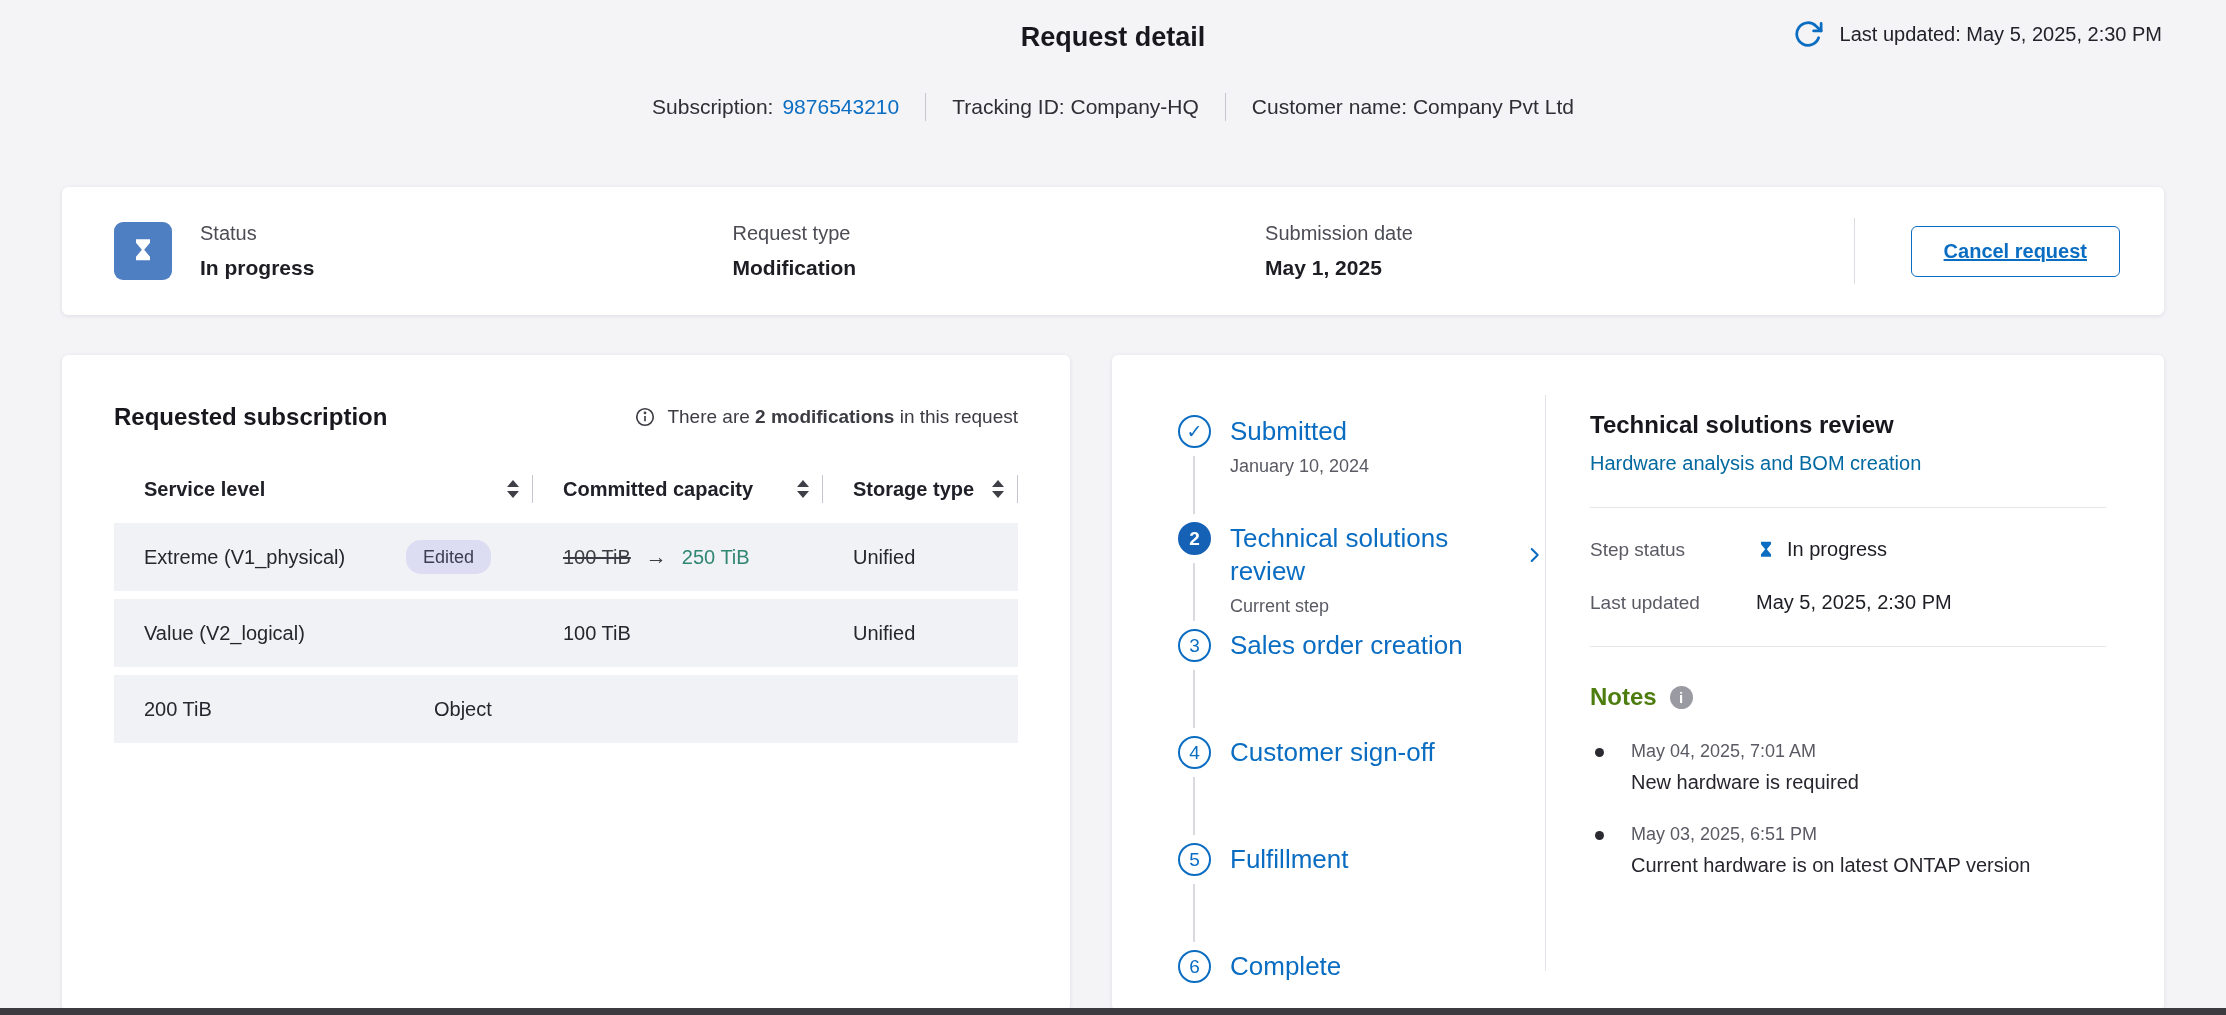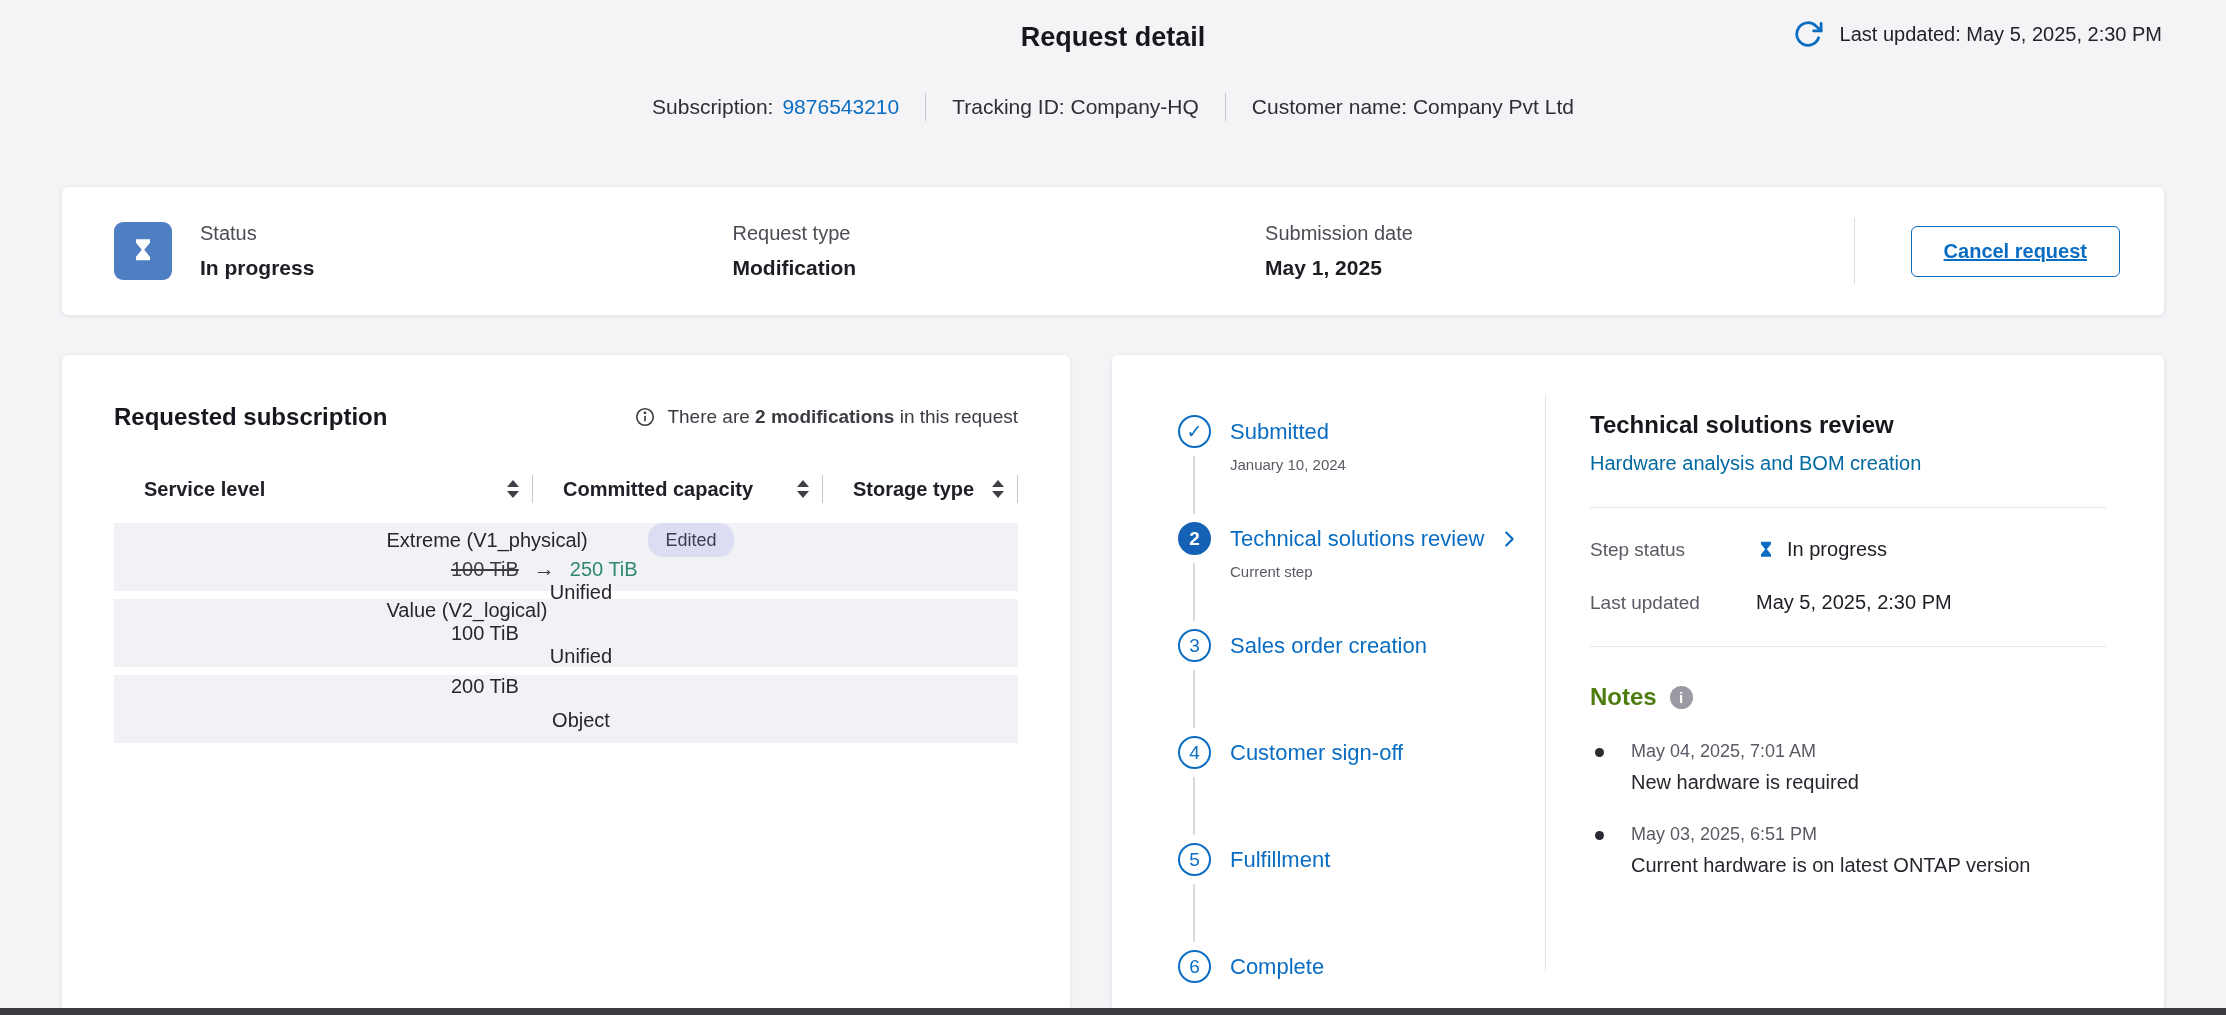--- a/index.html
+++ b/index.html
@@ -48,39 +48,39 @@
   .table { margin-top: 44px; }
   .thead { display: flex; align-items: center; padding-bottom: 20px; }
   .th { display: flex; align-items: center; font-size: 20px; font-weight: 700; color: #202028; padding-left: 30px; }
   .c1 { width: 419px; } .c2 { width: 290px; } .c3 { flex: 1; }
   .th-right { margin-left: auto; display: flex; align-items: center; gap: 13px; }
   .sort { display: flex; flex-direction: column; gap: 4px; }
   .tri-up { width: 0; height: 0; border-left: 6px solid transparent; border-right: 6px solid transparent; border-bottom: 7px solid #3f3f47; }
   .tri-down { width: 0; height: 0; border-left: 6px solid transparent; border-right: 6px solid transparent; border-top: 7px solid #3f3f47; }
   .th-sep { width: 1px; height: 28px; background: #c6c6cf; }
 
-  .trow { display: flex; align-items: center; height: 68px; background: #f1f2f6; margin-bottom: 8px; flex-direction: column; }
+  .trow { display: flex; align-items: center; height: 68px; background: #f1f2f6; margin-bottom: 8px; }
   .td { padding-left: 30px; font-size: 20px; color: #26262e; display: flex; align-items: center; }
   .badge { background: #dcdcf2; color: #3c3c55; font-size: 18px; line-height: 1; padding: 8px 17px; border-radius: 15px; margin-left: auto; margin-right: 42px; }
   .old-val { color: #3c3c44; text-decoration: line-through; }
   .cap-arrow { margin: 0 15px; color: #3c3c44; font-size: 21px; }
   .new-val { color: #2f8673; }
 
   
   .stepper-col { flex: 0 0 433px; padding: 60px 0 0 66px; }
   .divider-v { width: 1px; background: #e2e2e8; margin: 40px 0; flex: none; }
   .detail-col { flex: 1; padding: 56px 58px 0 44px; }
 
   .step { position: relative; padding-left: 52px; height: 107px; }
   .step:last-child { height: auto; }
   .step:not(:last-child)::after { content: ""; position: absolute; left: 15px; top: 41px; bottom: 8px; width: 2px; background: #d9d9df; }
   .step-circle { position: absolute; left: 0; top: 0; width: 33px; height: 33px; border-radius: 50%; border: 2px solid #0a6dc2; background: #fff; color: #0a6dc2; display: flex; align-items: center; justify-content: center; font-size: 19px; }
   .step.current .step-circle { background: #1561b5; border-color: #1561b5; color: #fff; font-weight: 700; }
-  .step-label { font-size: 22px; color: #0a6dc2; line-height: 33px; display: flex; align-items: center; gap: 14px; }
-  .step-sub { margin-top: 8px; font-size: 15px; color: #5a5a64; }
+  .step-label { font-size: 26px; color: #0a6dc2; line-height: 33px; display: flex; align-items: center; gap: 14px; }
+  .step-sub { margin-top: 8px; font-size: 18px; color: #5a5a64; }
 
   
   .detail-title { font-size: 24px; font-weight: 700; color: #17171d; }
   .detail-sub { margin-top: 13px; font-size: 20px; color: #0369a1; }
   .hr { height: 1px; background: #e6e6ea; margin-top: 32px; }
   .field-row { display: flex; align-items: center; margin-top: 30px; }
   .field-label { width: 166px; flex: none; font-size: 19px; color: #5a5a64; }
   .field-value { font-size: 20px; color: #1d1d24; display: flex; align-items: center; gap: 11px; }
 
   .notes-head { margin-top: 36px; display: flex; align-items: center; gap: 13px; }

